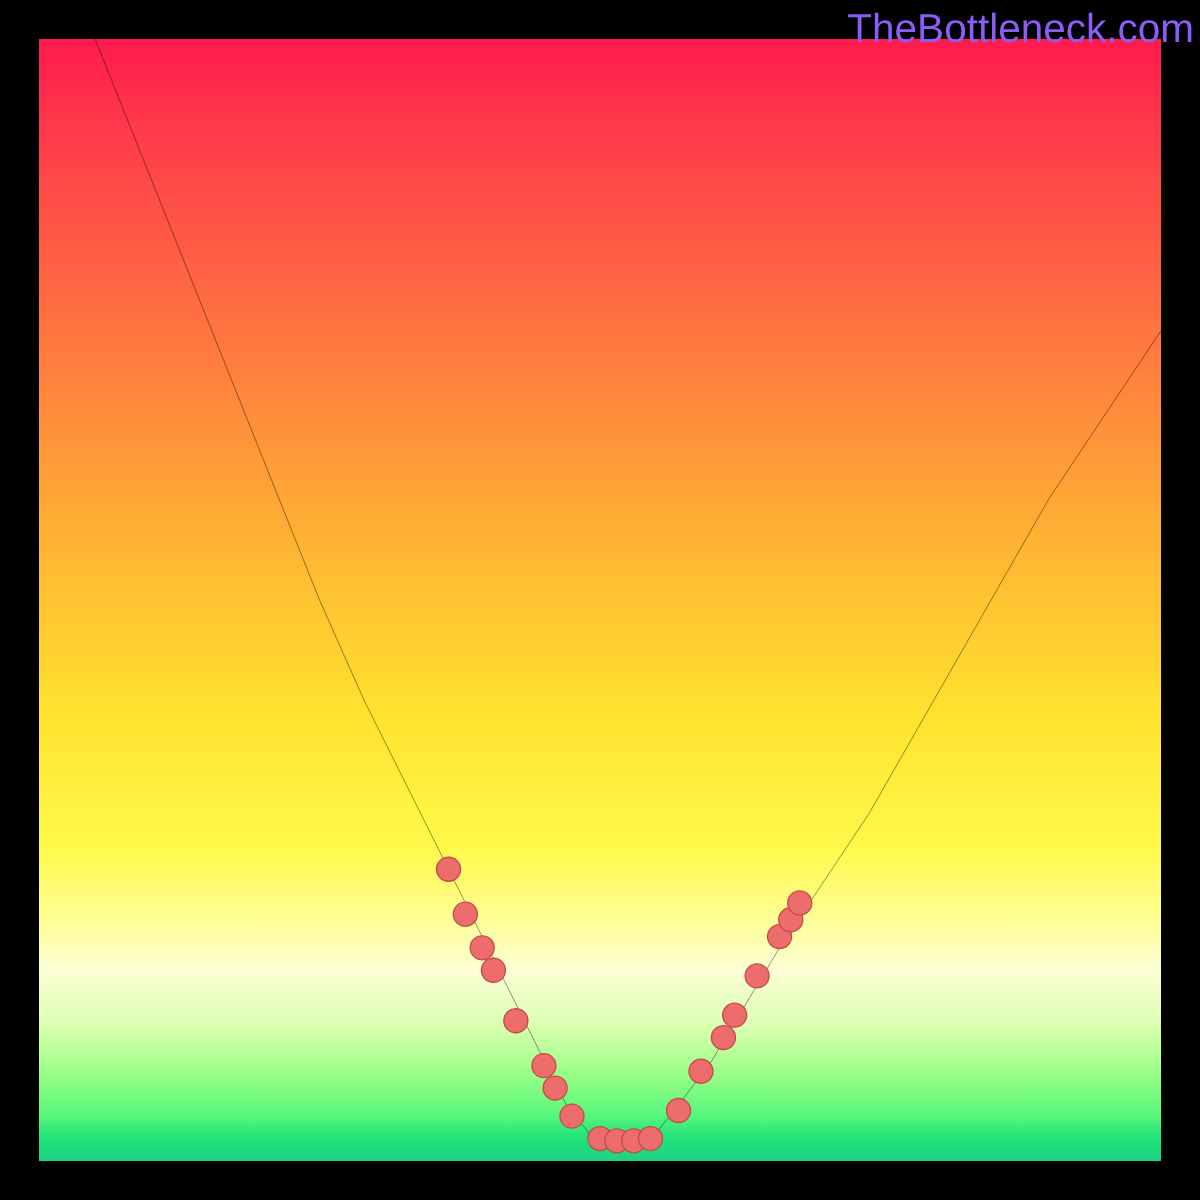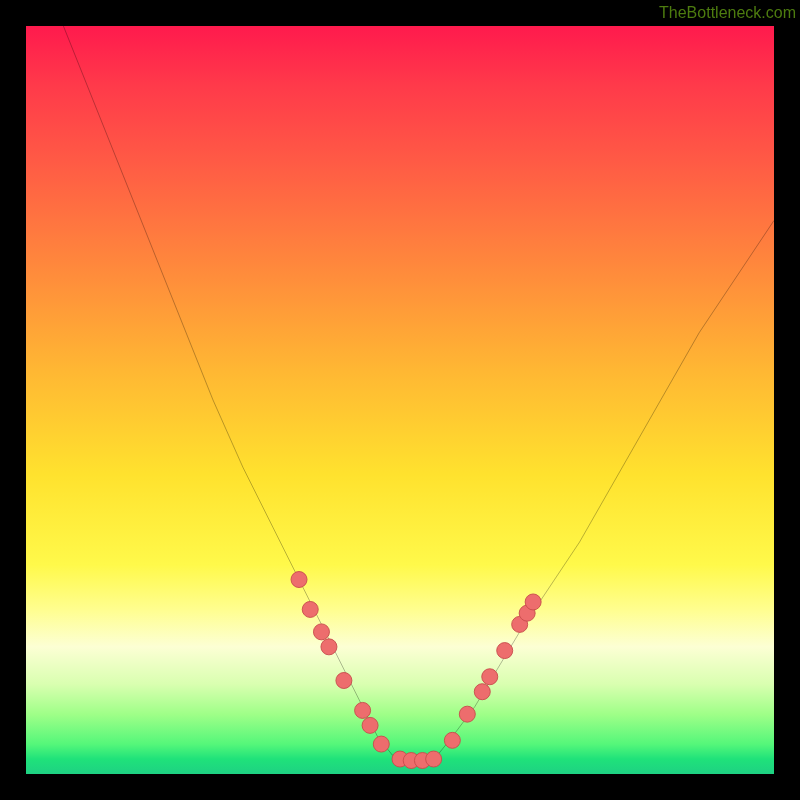--- a/index.html
+++ b/index.html
@@ -55,22 +55,22 @@
     position: absolute;
     left: 0;
     top: 0;
     width: 100%;
     height: 100%;
   }
   .watermark {
     position: absolute;
     right: 4px;
     top: 4px;
-    color: #4d7c0f;
-    font-size: 16px;
+    color: #8b5cf6;
+    font-size: 27px;
     font-weight: 500;
     font-family: Arial, sans-serif;
     user-select: none;
   }
 </style>
 </head>
 <body>
 
 <div class="frame">
   <div class="plot">

